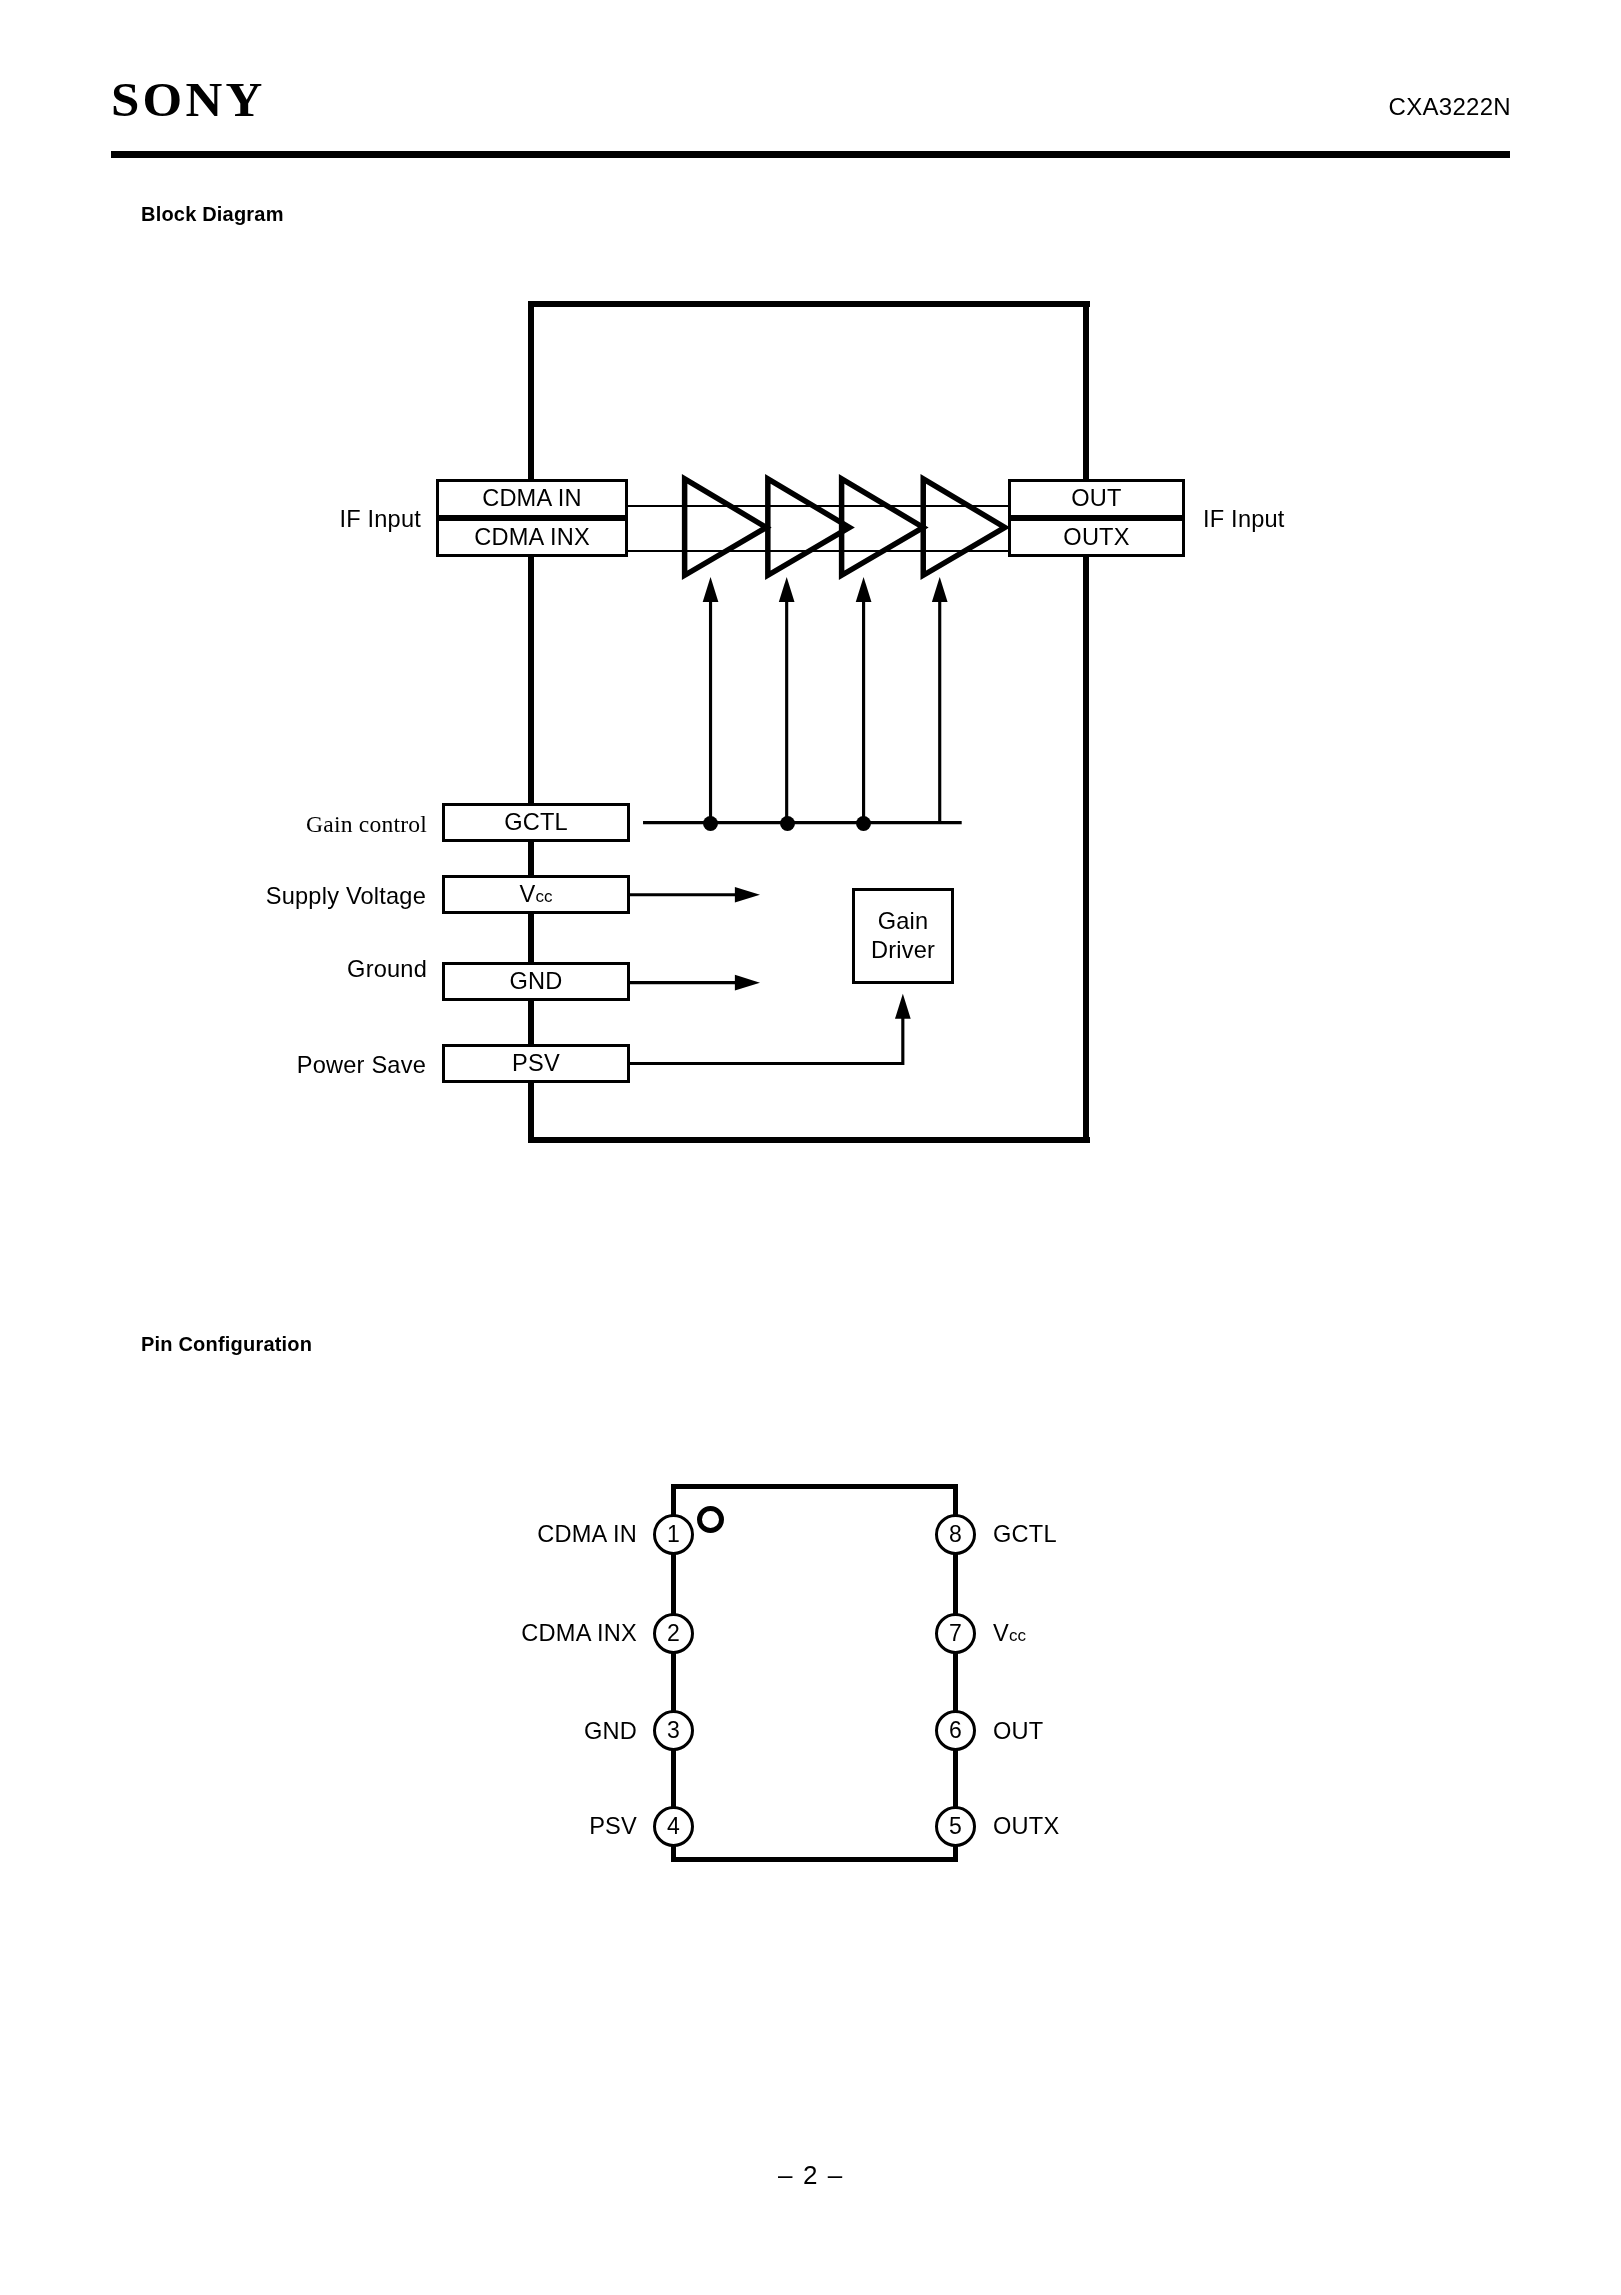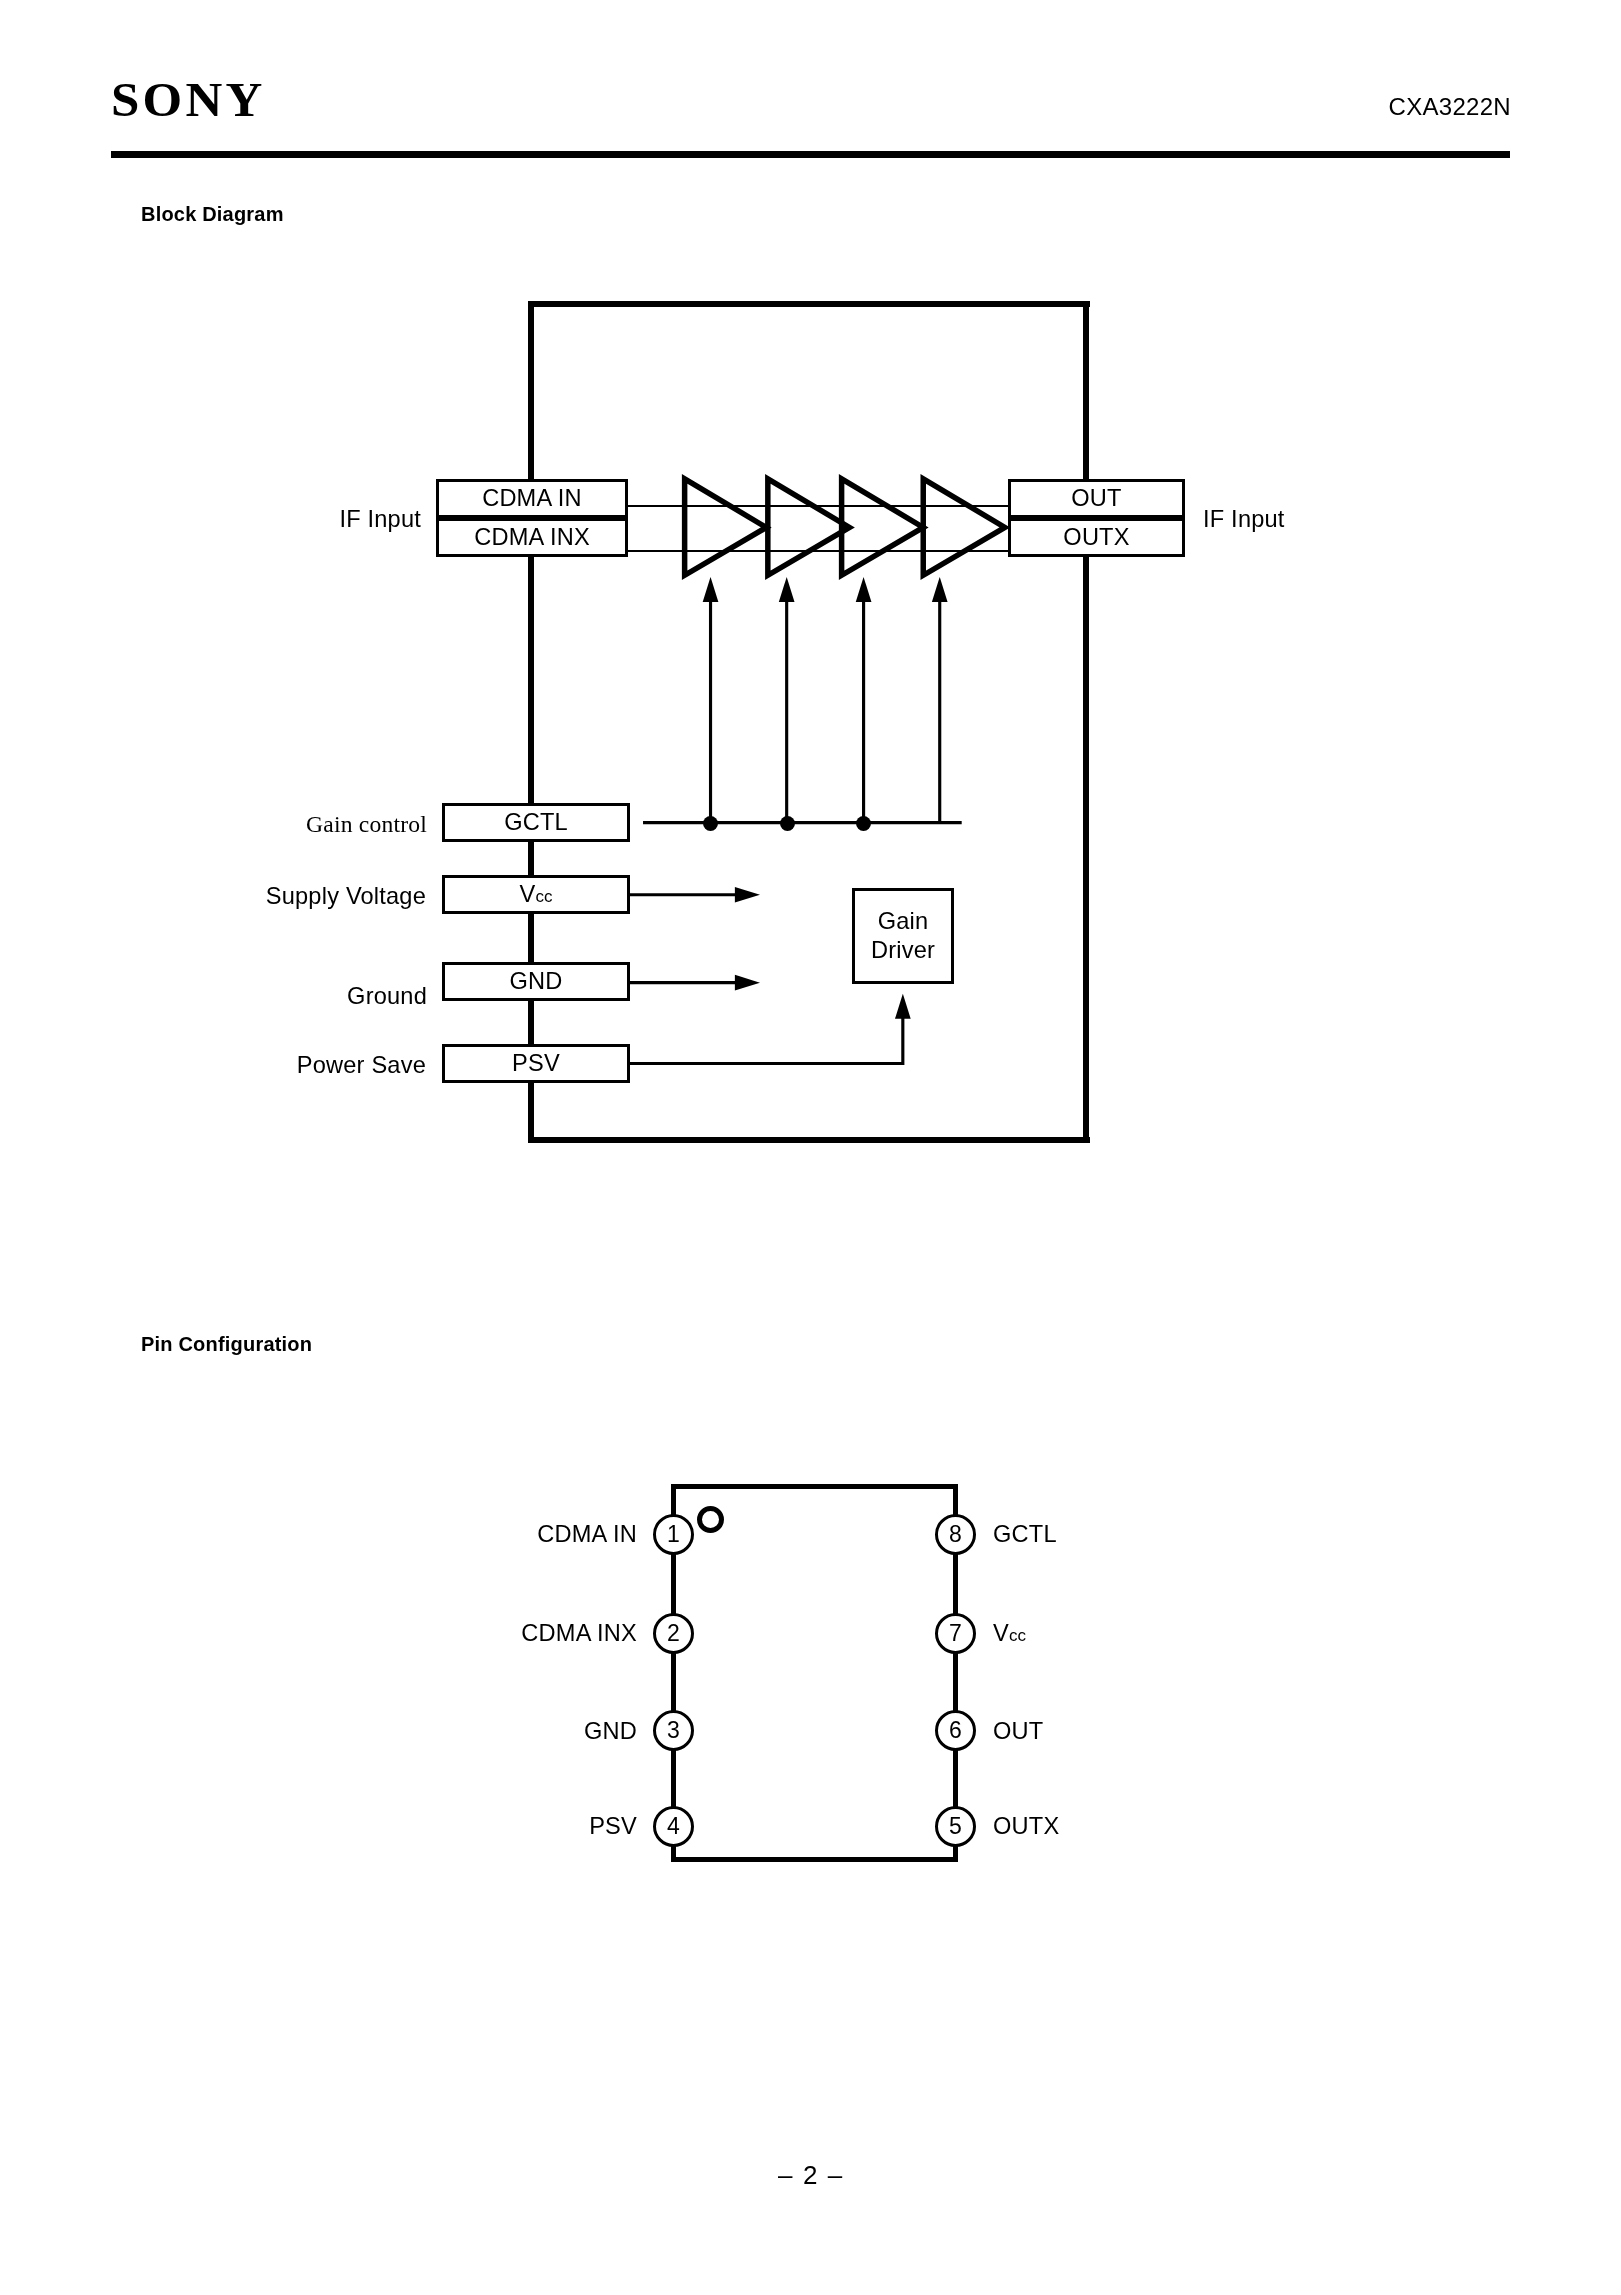--- a/index.html
+++ b/index.html
@@ -260,21 +260,21 @@
   <div class="pin-box" style="left:442px; top:875px; width:188px; height:39px;">
     <span><span>V</span><span class="sub">cc</span></span>
   </div>
   <div class="ext-label right-align" style="left:159px; top:883px; width:267px;">
     <span>Supply Voltage</span>
   </div>
 
   <div class="pin-box" style="left:442px; top:962px; width:188px; height:39px;">
     <span>GND</span>
   </div>
-  <div class="ext-label right-align" style="left:191px; top:983px; width:236px;">
+  <div class="ext-label right-align" style="left:191px; top:956px; width:236px;">
     <span>Ground</span>
   </div>
 
   <div class="pin-box" style="left:442px; top:1044px; width:188px; height:39px;">
     <span>PSV</span>
   </div>
   <div class="ext-label right-align" style="left:175px; top:1052px; width:251px;">
     <span>Power Save</span>
   </div>
 

